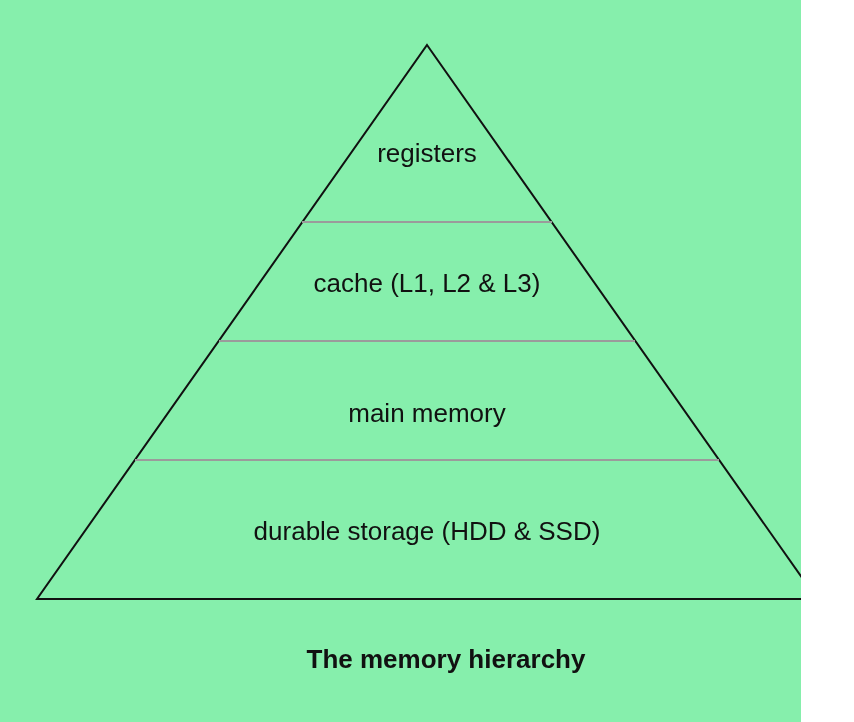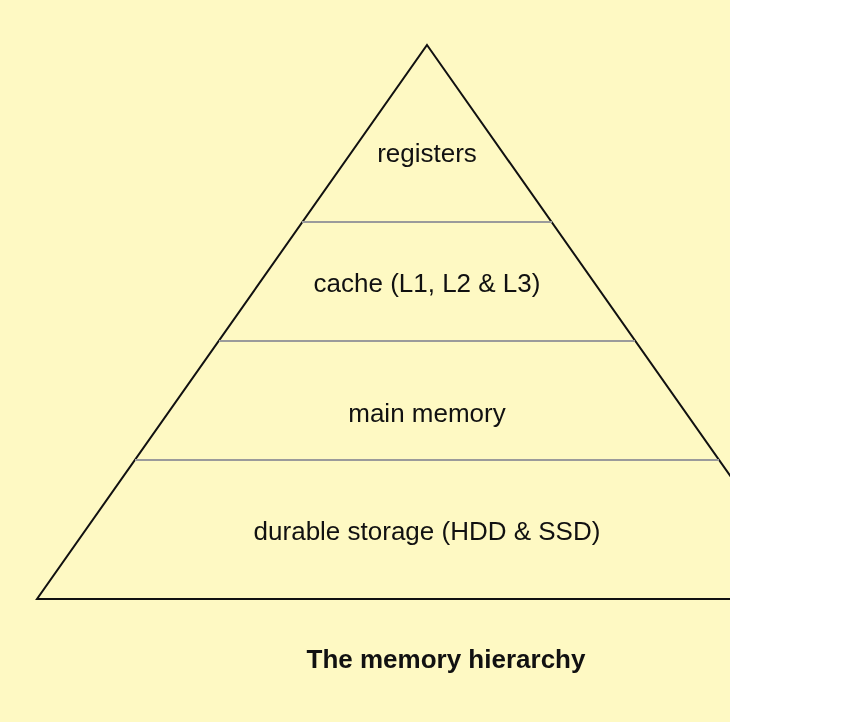--- a/index.html
+++ b/index.html
@@ -2,23 +2,23 @@
 <html><head>
 <meta charset="utf-8">
 <style>
   html, body {
     margin: 0;
     padding: 0;
     background: #ffffff;
   }
   .canvas {
     position: relative;
-    width: 730px;
+    width: 801px;
     height: 722px;
-    background: #fef9c3;
+    background: #86efac;
     font-family: "Liberation Sans", sans-serif;
     overflow: hidden;
   }
   svg { display: block; }
   .level-label {
     font-family: "Liberation Sans", sans-serif;
     font-size: 26px;
     fill: #111111;
   }
   .diagram-title {

